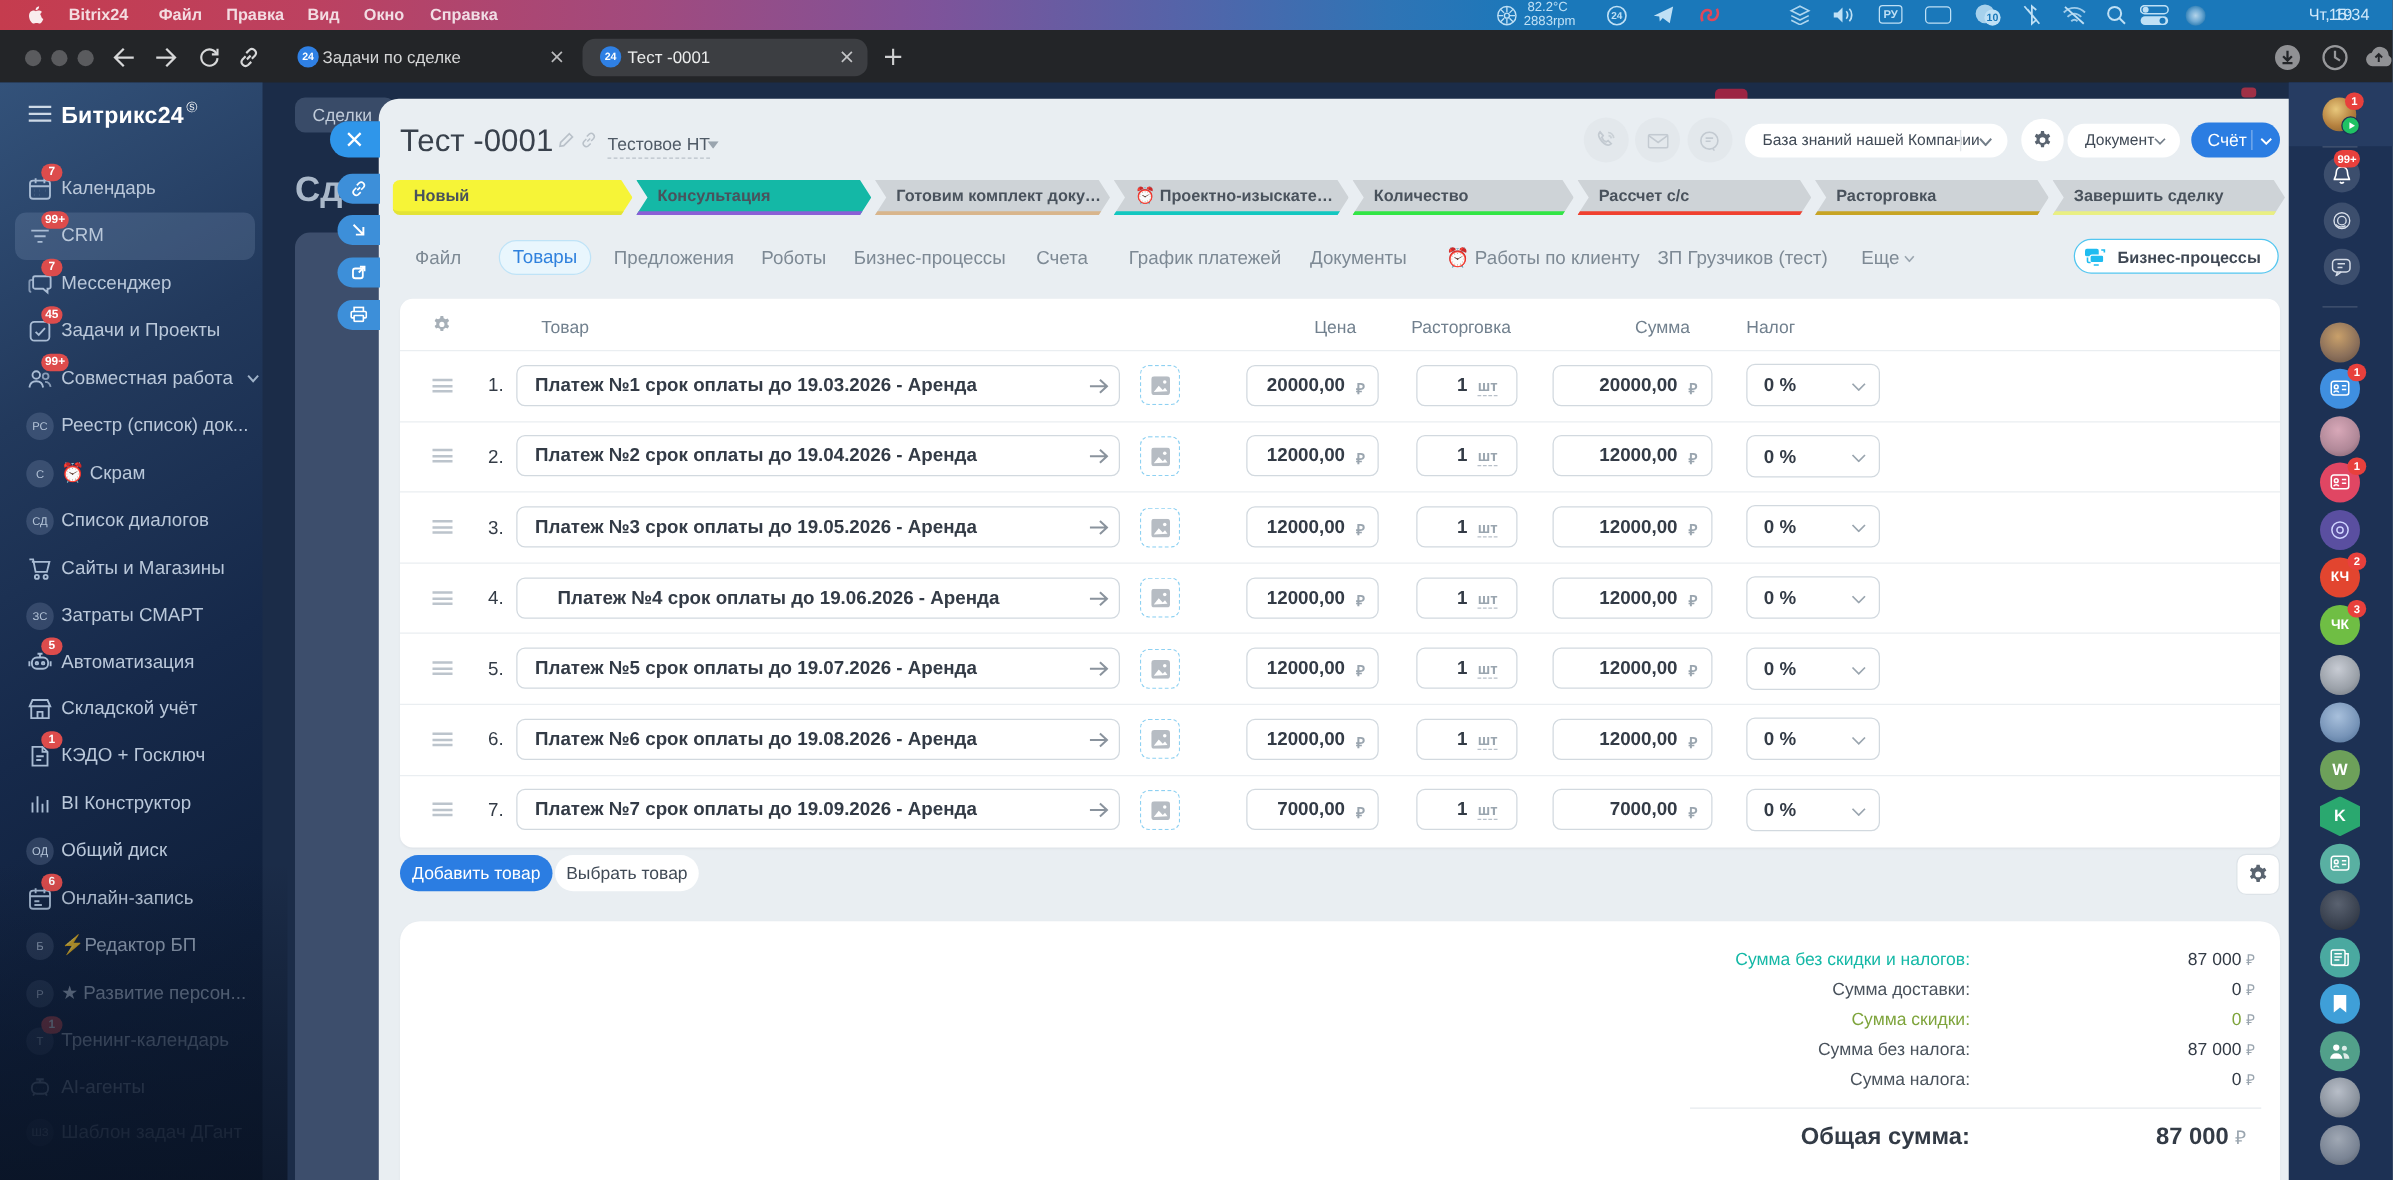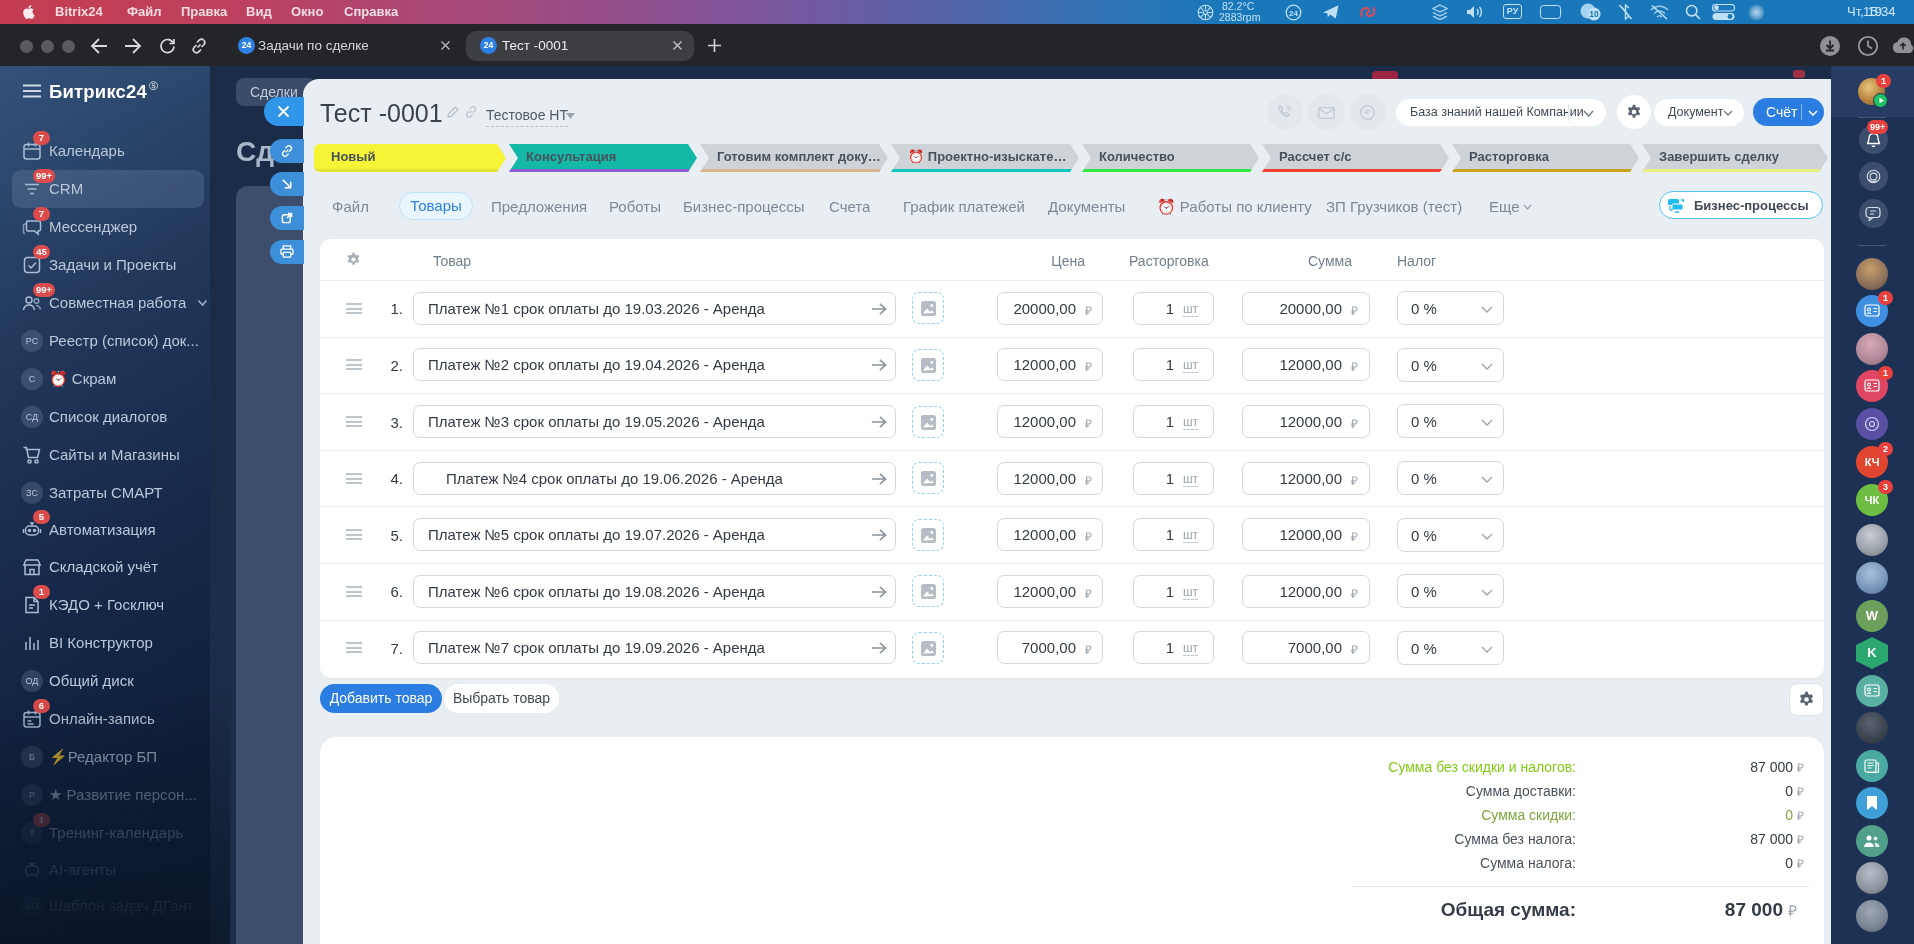--- a/index.html
+++ b/index.html
@@ -22,21 +22,21 @@
  font-size:9.5px;font-weight:bold;text-align:center;line-height:14px;padding:0 3px;}
 #rightbar{position:absolute;left:1831px;top:66px;width:83px;height:878px;background:#1d3154;}
 .rbc{position:absolute;border-radius:50%;}
 .rbadge{position:absolute;min-width:15px;height:14px;border-radius:8px;background:#e8403c;color:#fff;font-size:9px;
  font-weight:bold;text-align:center;line-height:14px;padding:0 3px;z-index:5;}
 #modal{position:absolute;left:303px;top:79px;width:1528px;height:865px;background:#e9eef2;border-top-left-radius:16px;}
 .sliderbtn{position:absolute;height:27px;border-radius:15px 0 0 15px;background:#3d8fd9;}
 .stage{position:absolute;top:144px;height:28px;background:#ced3d7;font-size:13px;font-weight:bold;color:#49525c;line-height:26px;padding-left:17px;white-space:nowrap;overflow:hidden;text-overflow:ellipsis;padding-right:5px;}
 .tabt{position:absolute;top:190px;height:34px;line-height:34px;color:#7d8994;font-size:15px;white-space:nowrap;}
 .card{position:absolute;left:320px;width:1504px;background:#fff;border-radius:10px;box-shadow:0 1px 2px rgba(60,70,80,.06);}
-.inp{position:absolute;background:#fff;border:1px solid #d2d9df;border-radius:7px;height:33px;}
+.inp{position:absolute;background:#fff;border:1px solid #d2d9df;border-radius:7px;height:33px;font-weight:bold;}
 .num{font-size:15px;color:#333b46;}
 .rub{font-size:12px;color:#9aa5af;}
 .hdr{position:absolute;top:251px;height:20px;line-height:20px;font-size:14px;color:#71808e;}
 .rowsep{position:absolute;left:320px;width:1504px;height:1px;background:#eaeef1;}
 .drag{position:absolute;width:16px;height:11px;border-top:2px solid #bcc4cc;border-bottom:2px solid #bcc4cc;}
 .dragm{width:16px;height:2px;background:#bcc4cc;margin-top:2.5px;}
 .sumlab{position:absolute;font-size:14px;color:#49525c;text-align:right;width:500px;}
 .sumval{position:absolute;font-size:14px;color:#333b46;text-align:right;width:240px;}
 .wpill{position:absolute;background:#fff;border-radius:14px;color:#404a56;font-size:12.5px;}
 svg{display:block;}
@@ -782,21 +782,21 @@
     </svg>
   </div>
 <div class="abs" style="left:320px;top:684px;width:122px;height:29px;border-radius:15px;background:#2b7de2;color:#fff;font-size:14px;text-align:center;line-height:29px">Добавить товар</div>
 <div class="abs" style="left:444px;top:684px;width:115px;height:29px;border-radius:15px;background:#fff;color:#404a56;font-size:14px;text-align:center;line-height:29px">Выбрать товар</div>
 <div class="abs" style="left:1789px;top:683px;width:35px;height:33px;border-radius:8px;background:#fff;border:1px solid #dde3e8"></div>
 <svg class="abs" style="left:1798px;top:691px" width="17" height="17" viewBox="0 0 16 16" fill="#5a6470">
     <path d="M6.8.8h2.4l.3 1.9a5.6 5.6 0 0 1 1.7 1l1.8-.7 1.2 2.1-1.5 1.2a5.6 5.6 0 0 1 0 1.9l1.5 1.2-1.2 2.1-1.8-.7a5.6 5.6 0 0 1-1.7 1l-.3 1.9H6.8l-.3-1.9a5.6 5.6 0 0 1-1.7-1l-1.8.7-1.2-2.1 1.5-1.2a5.6 5.6 0 0 1 0-1.9L1.8 5.1 3 3l1.8.7a5.6 5.6 0 0 1 1.7-1z"></path>
     <circle cx="8" cy="8" r="2.2" fill="#fff"></circle>
   </svg>
 <div class="card" style="top:737px;height:207px;border-radius:16px 16px 0 0"></div>
-<div class="sumlab" style="left:1076px;top:759px;color:#84cc16">Сумма без скидки и налогов:</div>
+<div class="sumlab" style="left:1076px;top:759px;color:#14b8a6">Сумма без скидки и налогов:</div>
 <div class="sumval" style="left:1564px;top:759px;color:#333b46">87 000 <span class="rub">₽</span></div>
 <div class="sumlab" style="left:1076px;top:783px;color:#49525c">Сумма доставки:</div>
 <div class="sumval" style="left:1564px;top:783px;color:#333b46">0 <span class="rub">₽</span></div>
 <div class="sumlab" style="left:1076px;top:807px;color:#7ea43c">Сумма скидки:</div>
 <div class="sumval" style="left:1564px;top:807px;color:#7ea43c">0 <span class="rub">₽</span></div>
 <div class="sumlab" style="left:1076px;top:831px;color:#49525c">Сумма без налога:</div>
 <div class="sumval" style="left:1564px;top:831px;color:#333b46">87 000 <span class="rub">₽</span></div>
 <div class="sumlab" style="left:1076px;top:855px;color:#49525c">Сумма налога:</div>
 <div class="sumval" style="left:1564px;top:855px;color:#333b46">0 <span class="rub">₽</span></div>
 <div class="abs" style="left:1352px;top:886px;width:457px;height:1px;background:#e6eaee"></div>

